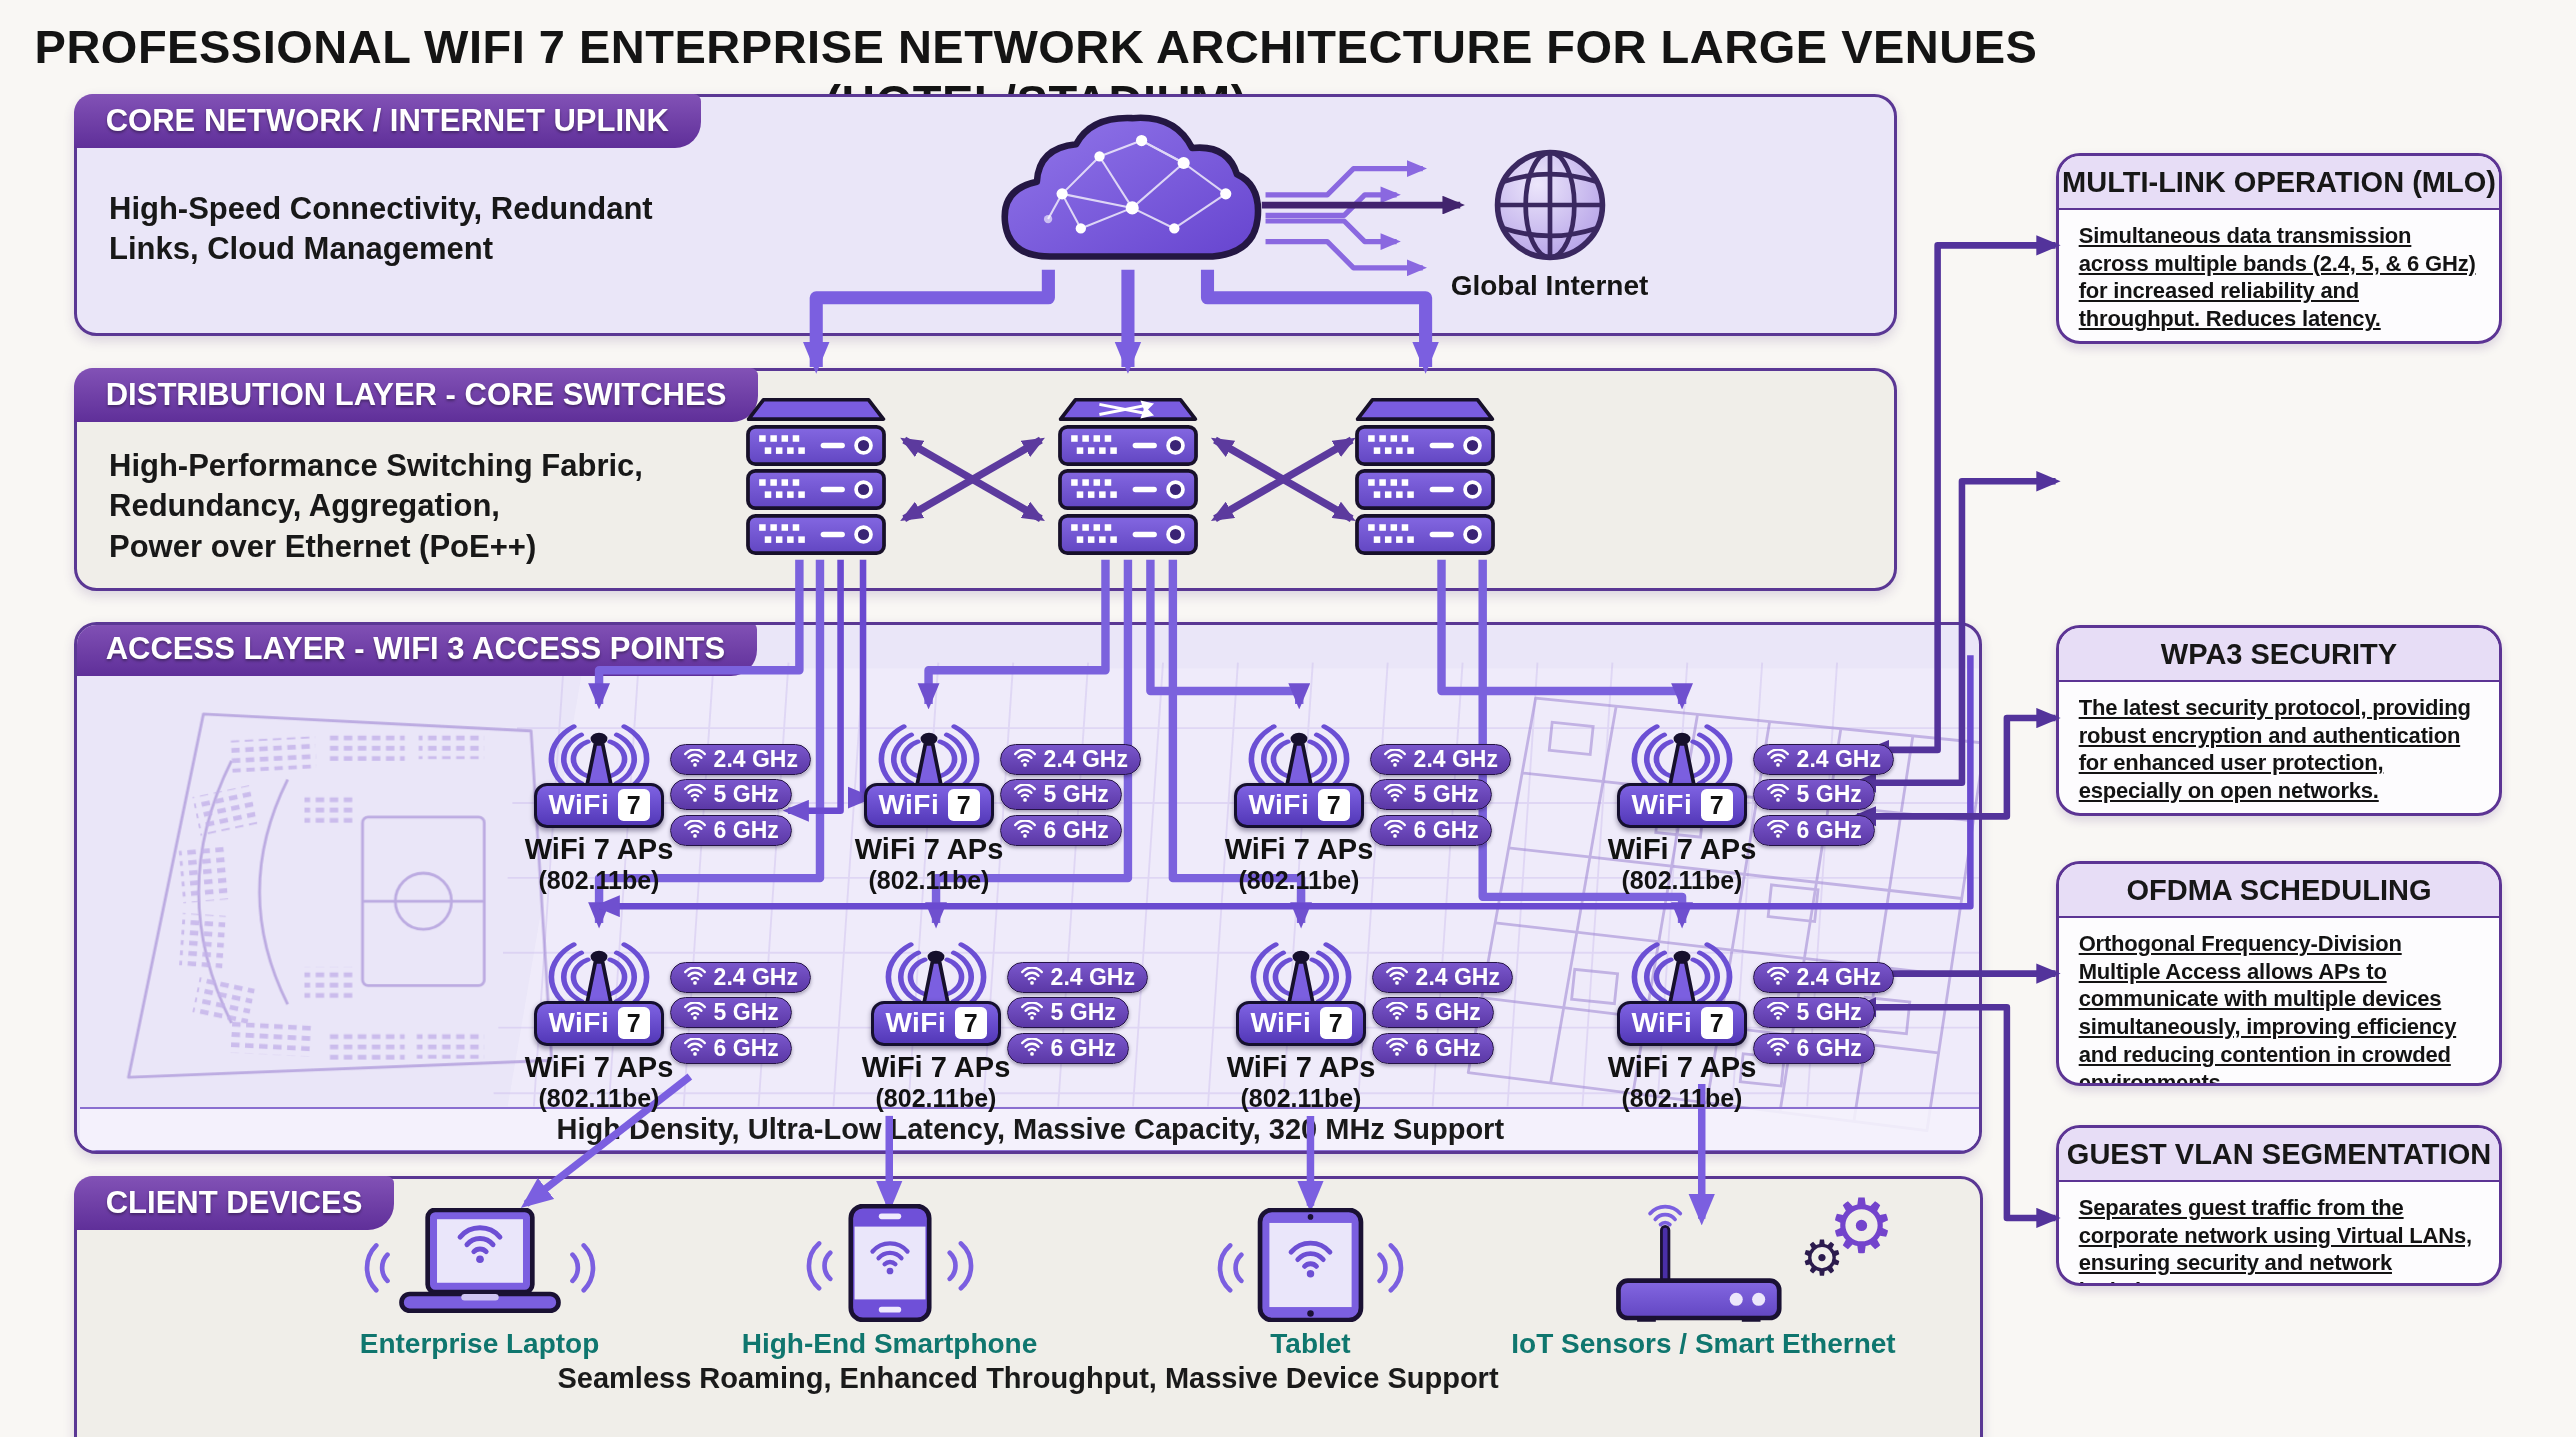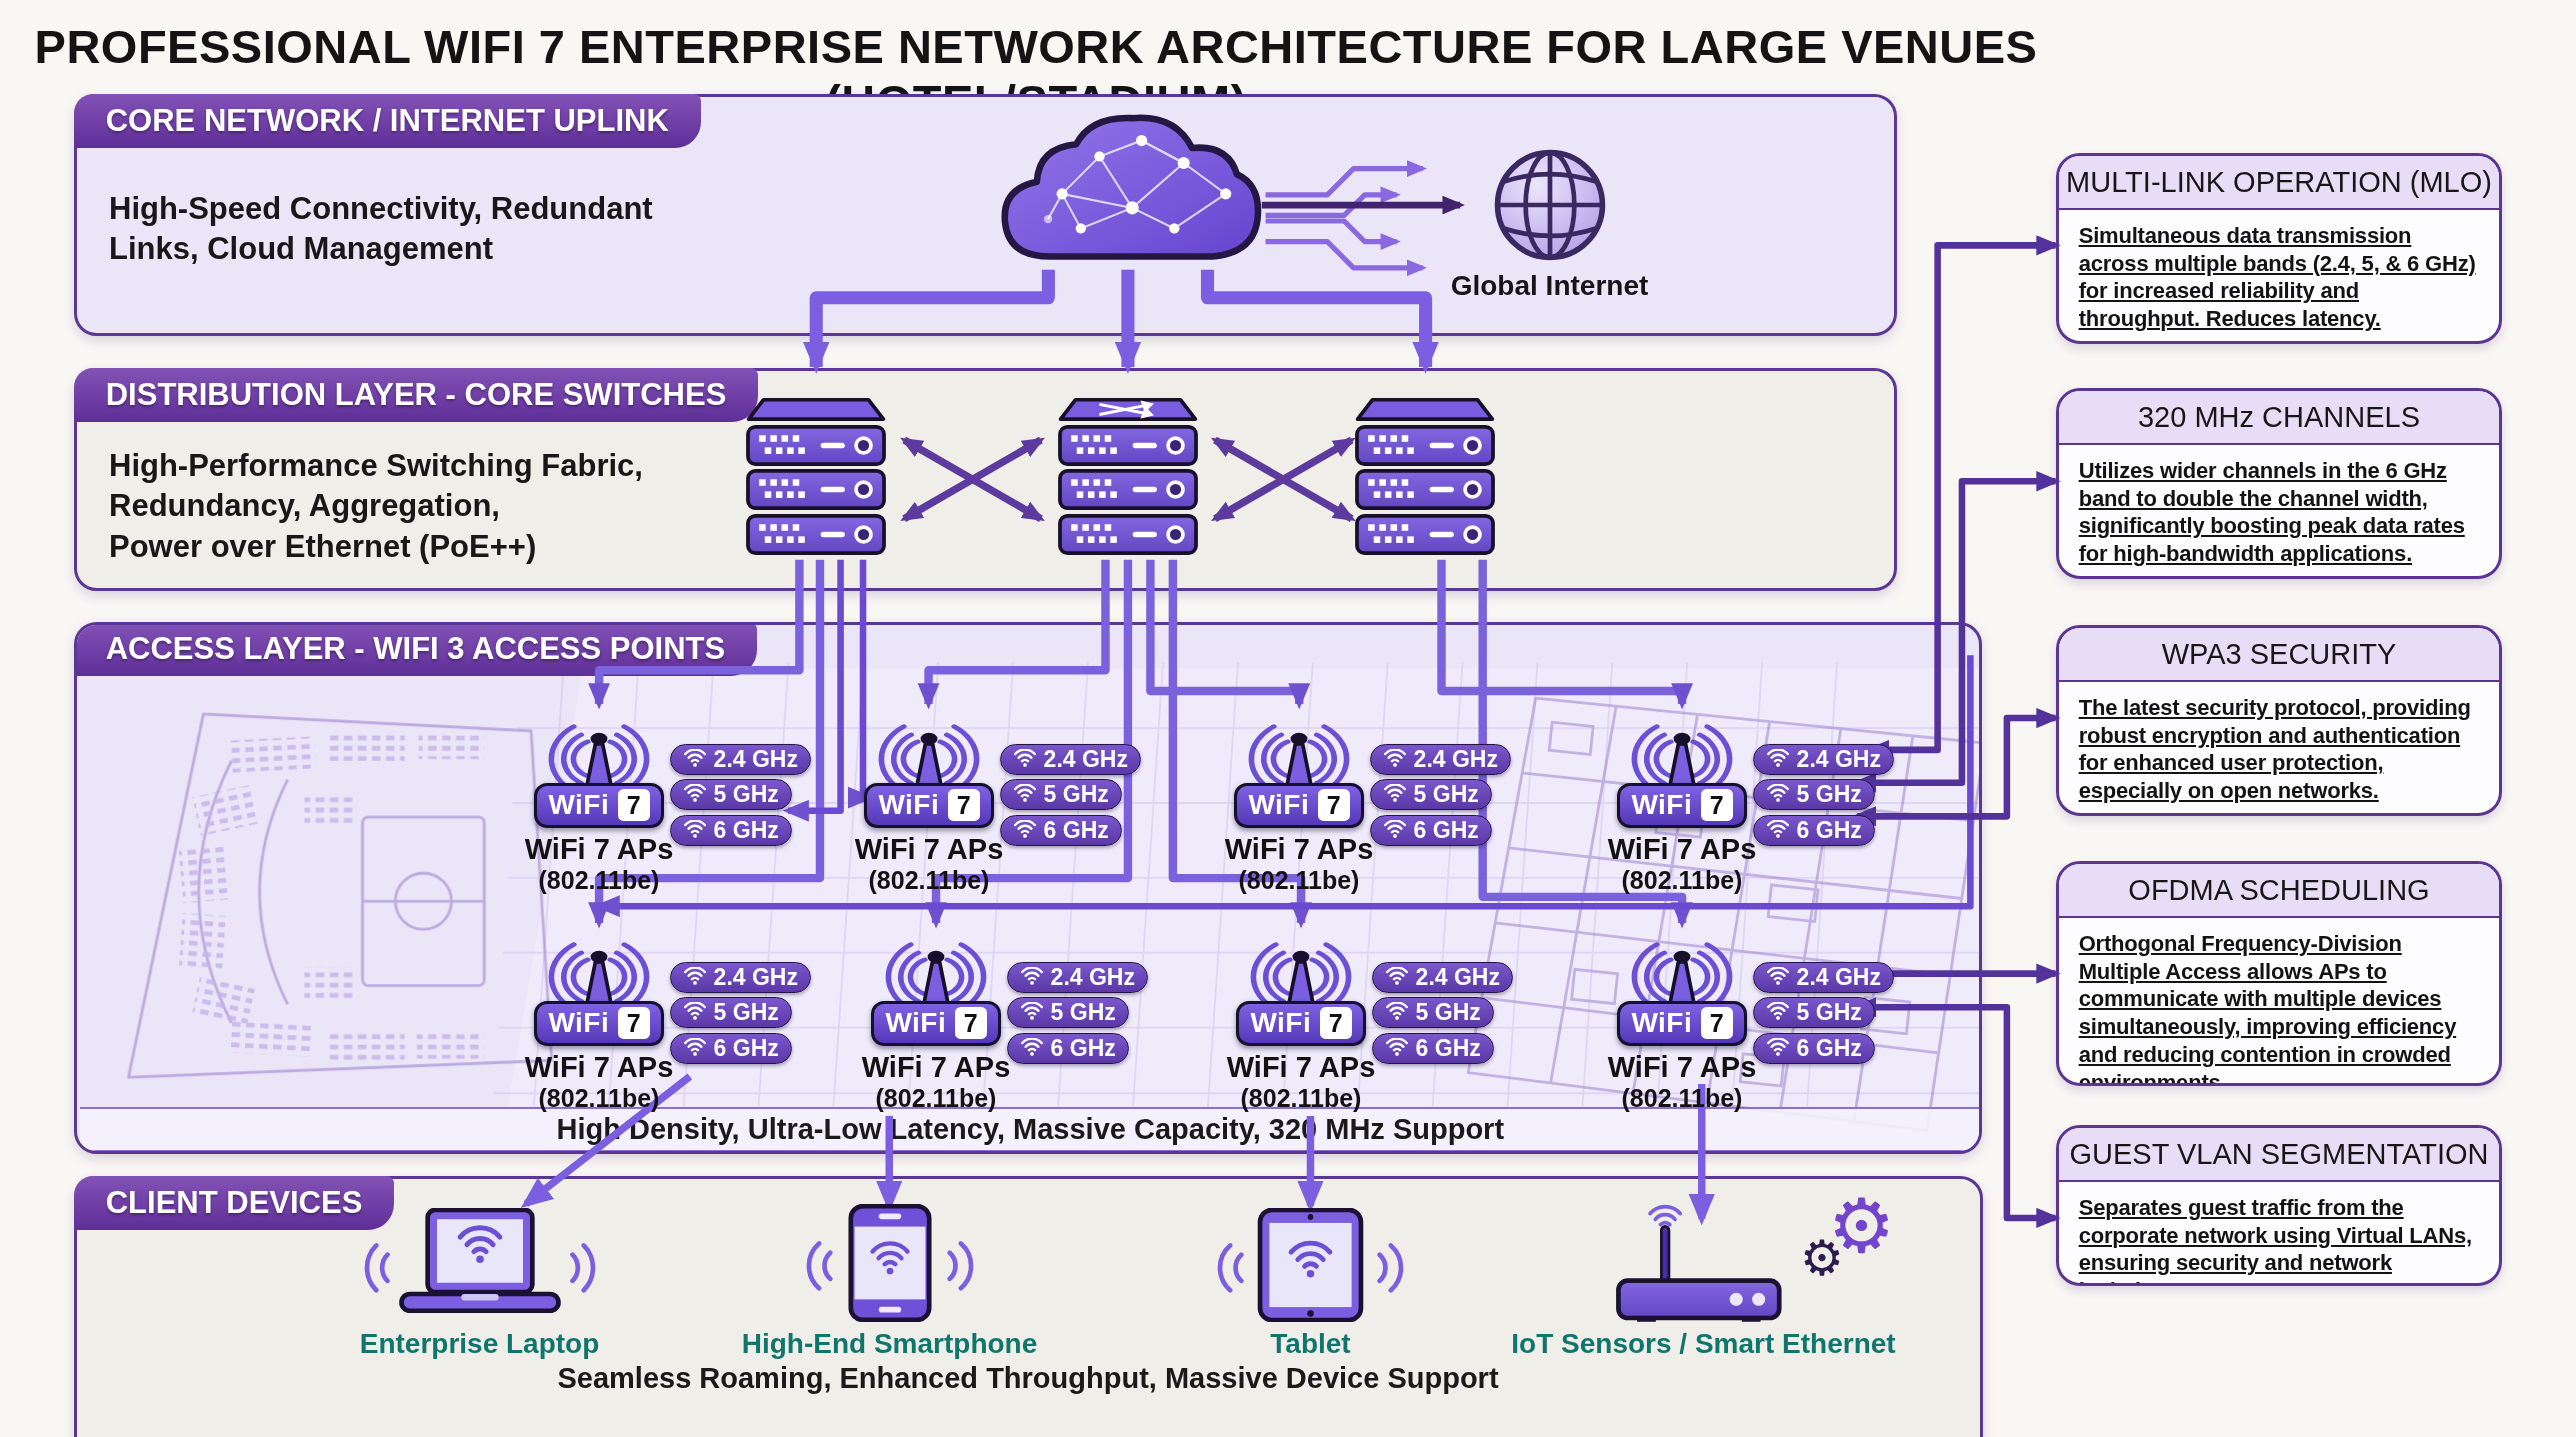--- a/index.html
+++ b/index.html
@@ -22,21 +22,21 @@
   .caption{position:absolute;text-align:center;font-size:29px;font-weight:bold;color:#1a1a1a;}
   .strip{position:absolute;background:rgba(245,242,252,.88);
          border-top:2.3px solid #8a6fd0;border-bottom:2.3px solid #8a6fd0;
          display:flex;align-items:center;justify-content:center;}
   
   .callout{position:absolute;left:2056px;width:446px;background:#fdfcfe;
            border:3.3px solid #5c3494;border-radius:24px;z-index:2;
            box-shadow:0 4.7px 9.4px rgba(60,30,110,.15);overflow:hidden;}
   .callout .hd{height:54px;background:#e7ddf6;border-bottom:2.8px solid #5c3494;
                display:flex;align-items:center;justify-content:center;
-               font-size:29px;font-weight:normal;color:#171717;text-align:right;}
+               font-size:29px;font-weight:bold;color:#171717;text-align:right;}
   .callout .bd{padding:12px 19.7px;font-size:22px;font-weight:bold;color:#131313;
                line-height:1.26;letter-spacing:-0.2px;text-decoration:underline;}
   
   .connectors{position:absolute;left:0;top:0;z-index:3;pointer-events:none;}
   .node{position:absolute;z-index:4;}
   
   .switch{position:absolute;width:140px;z-index:4;display:flex;flex-direction:column;gap:3.7px;}
   .switch svg{display:block;}
   
   #ap-layer{position:absolute;left:0;top:0;z-index:4;}
@@ -189,24 +189,20 @@
 
   <div class="sect grey" style="left:74px;top:1176px;width:1909px;height:304px;">
     <div class="tab">CLIENT DEVICES</div>
     <div class="caption" style="left:0;top:183px;width:1902px;">Seamless Roaming, Enhanced Throughput, Massive Device Support</div>
   </div>
 
   <div class="callout" style="top:153px;height:191px;">
     <div class="hd">MULTI-LINK OPERATION (MLO)</div>
     <div class="bd">Simultaneous data transmission across multiple bands (2.4, 5, &amp; 6 GHz) for increased reliability and throughput. Reduces latency.</div>
   </div>
-  <div class="callout" style="top:388px;height:191px;">
-    <div class="hd">320 MHz CHANNELS</div>
-    <div class="bd">Utilizes wider channels in the 6 GHz band to double the channel width, significantly boosting peak data rates for high-bandwidth applications.</div>
-  </div>
   <div class="callout" style="top:625px;height:191px;">
     <div class="hd">WPA3 SECURITY</div>
     <div class="bd">The latest security protocol, providing robust encryption and authentication for enhanced user protection, especially on open networks.</div>
   </div>
   <div class="callout" style="top:861px;height:225px;">
     <div class="hd">OFDMA SCHEDULING</div>
     <div class="bd">Orthogonal Frequency-Division Multiple Access allows APs to communicate with multiple devices simultaneously, improving efficiency and reducing contention in crowded environments.</div>
   </div>
   <div class="callout" style="top:1125px;height:161px;">
     <div class="hd">GUEST VLAN SEGMENTATION</div>

